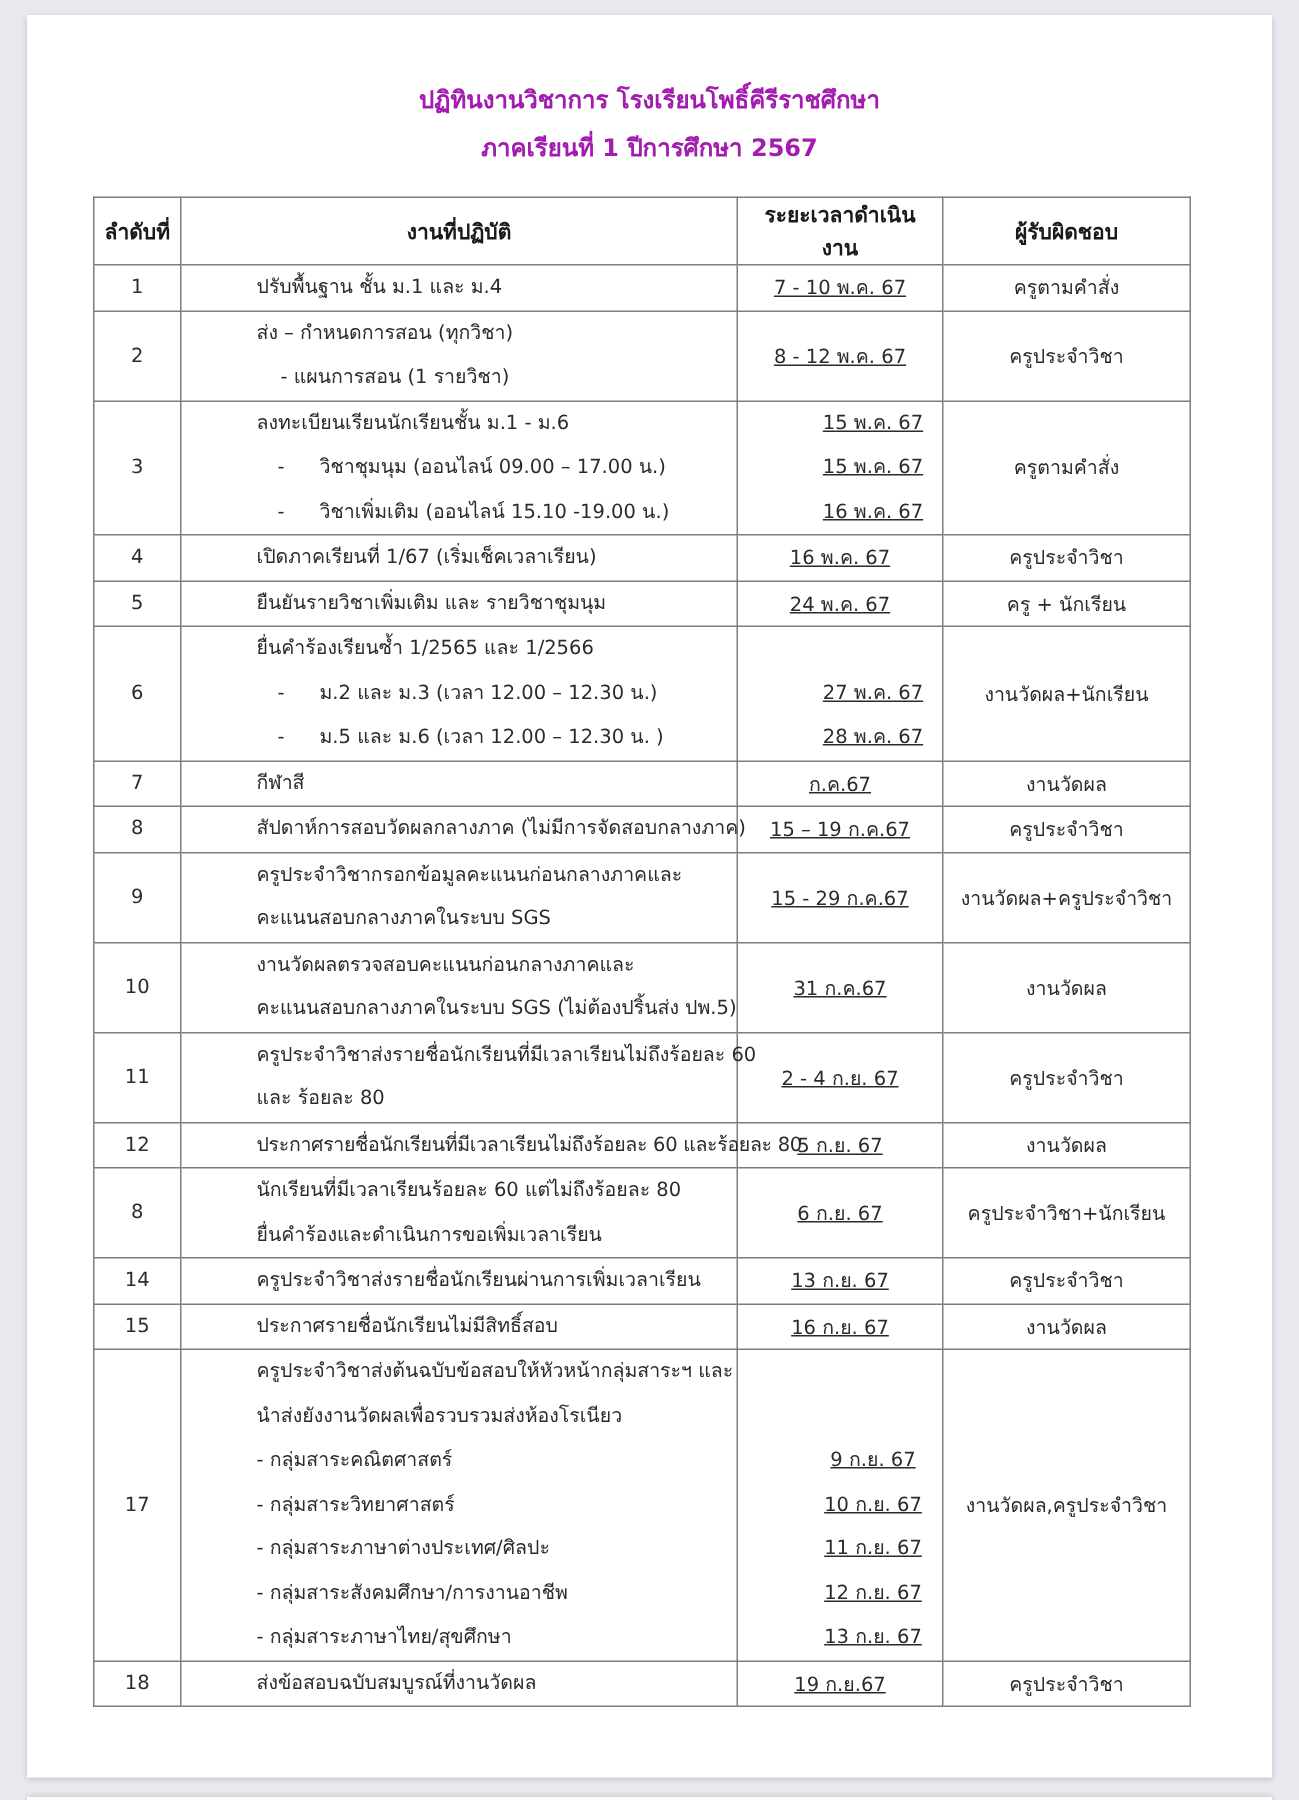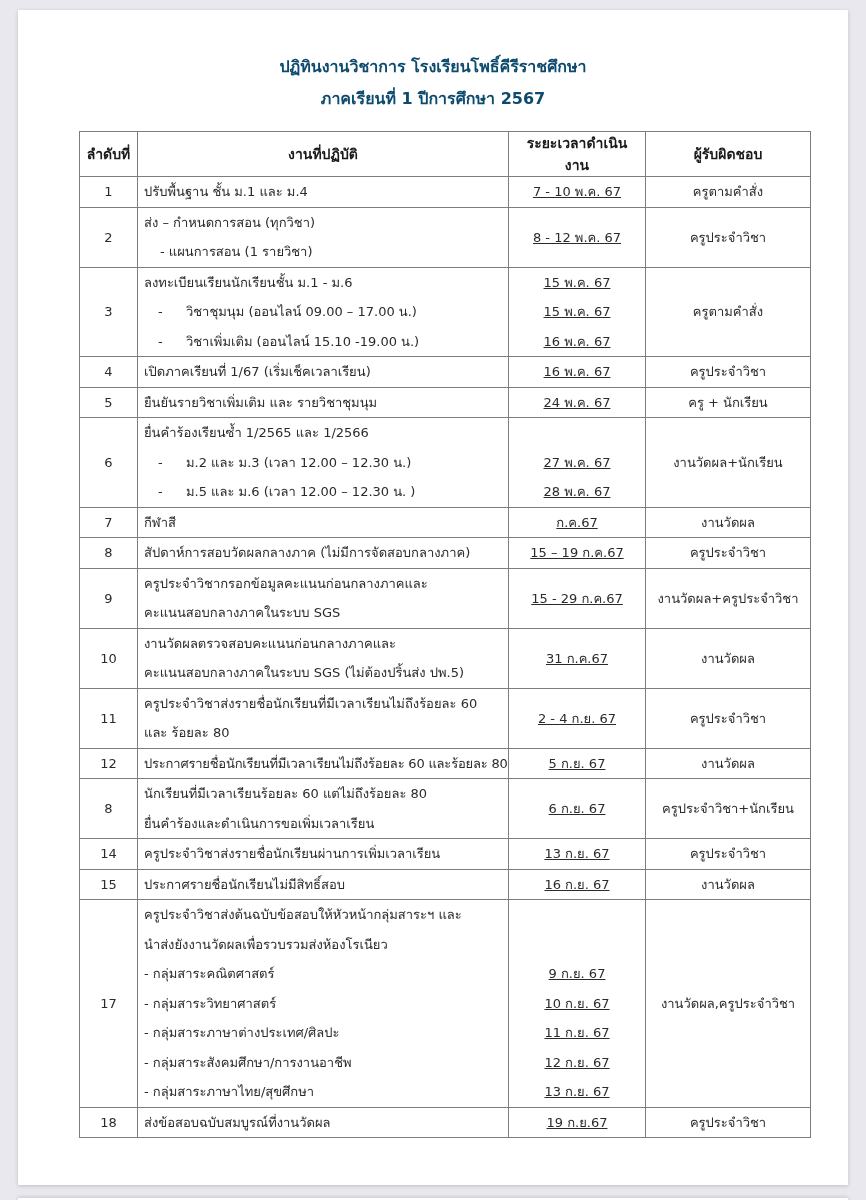--- a/index.html
+++ b/index.html
@@ -24,27 +24,27 @@
     width: 830px; height: 20px;
     background: #ffffff;
     box-shadow: 0 -1px 4px rgba(0,0,0,0.15);
   }
   .title {
     position: absolute;
     left: 0; width: 866px;
     text-align: center;
     font-weight: bold;
     font-size: 16px;
-    color: #0c4a6e;
+    color: #a21caf;
   }
   .title.t1 { top: 54px; }
   .title.t2 { top: 86px; }
   table.plan {
     position: absolute;
-    left: 79px; top: 131px;
+    left: 62px; top: 131px;
     width: 731px;
     border-collapse: collapse;
     font-size: 13px;
     table-layout: fixed;
     padding-left: 46px;
   }
   table.plan th, table.plan td {
     border: 1px solid #7d7d7d;
     padding: 0 6px;
     vertical-align: middle;
@@ -56,21 +56,21 @@
     text-align: center;
     color: #1a1a1a;
   }
   col.c-no { width: 58px; }
   col.c-task { width: 371px; }
   col.c-period { width: 137px; }
   col.c-resp { width: 165px; }
   td.no { text-align: center; }
   td.period { text-align: center; text-decoration: underline; }
   td.resp { text-align: center; }
-  .line { height: 29.5px; line-height: 29.5px; white-space: nowrap; }
+  .line { height: 29.5px; line-height: 29.5px; white-space: nowrap; margin-left: 44px; }
   .line.sub { padding-left: 14px; }
   .line.sub .dash { display: inline-block; width: 28px; }
   .line.indent1 { padding-left: 16px; }
   td.task { text-align: left; font-size: 13px; }
   td.task .line.tight { font-size: 13px; letter-spacing: -0.2px; }
 </style>
 </head>
 <body>
 
 <div class="sheet"></div>

